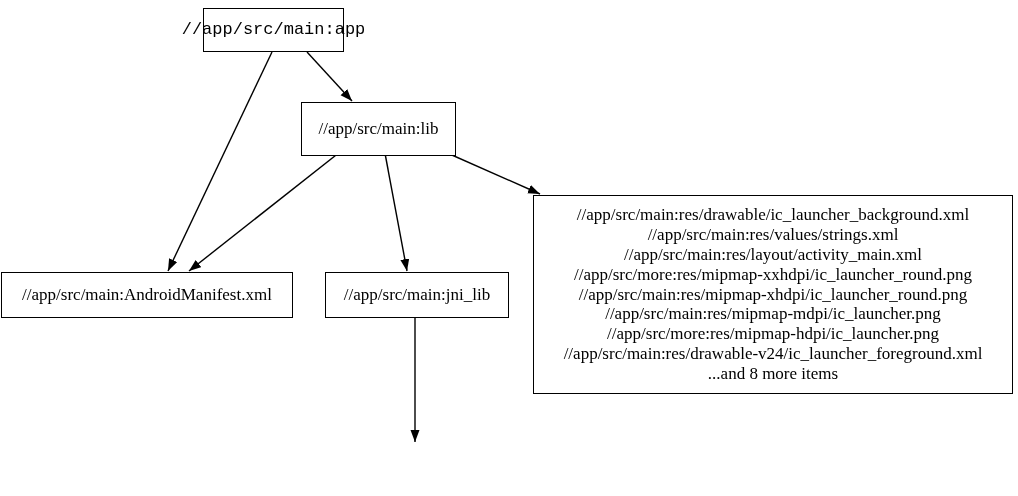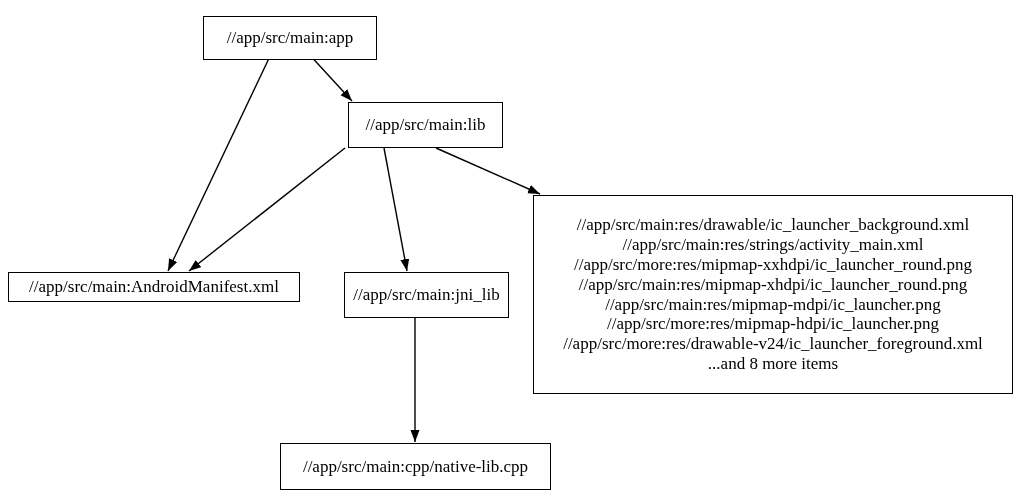--- a/index.html
+++ b/index.html
@@ -34,24 +34,24 @@
     border: 1.5px solid #000000;
     display: flex;
     flex-direction: column;
     align-items: center;
     justify-content: center;
     text-align: center;
     font-size: 17px;
     line-height: 19.8px;
     white-space: nowrap;
   }
-  #node-app            { left: 203px; top: 16px;   width: 174px; height: 44px; }
-  #node-lib            { left: 301px; top: 102px; width: 155px; height: 46px; margin-left: 47px; }
-  #node-manifest       { left: 8px;   top: 272px; width: 292px; height: 30px; }
-  #node-jni-lib        { left: 344px; top: 272px; width: 165px; height: 46px; }
+  #node-app            { left: 203px; top: 8px;   width: 141px; height: 44px; font-family: Liberation Mono, monospace; }
+  #node-lib            { left: 301px; top: 102px; width: 155px; height: 54px; }
+  #node-manifest       { left: 1px;   top: 272px; width: 292px; height: 46px; }
+  #node-jni-lib        { left: 325px; top: 272px; width: 184px; height: 46px; }
   #node-res-group      { left: 533px; top: 195px; width: 480px; height: 199px; }
   #node-native-lib-cpp { left: 280px; top: 443px; width: 271px; height: 47px; }
 </style>
 </head>
 <body>
 
 <div id="canvas">
 
   <svg id="edge-layer" viewBox="0 0 1018 496" xmlns="http://www.w3.org/2000/svg">
     <defs>
@@ -78,26 +78,24 @@
   <div class="node" id="node-manifest">
     <span>//app/src/main:AndroidManifest.xml</span>
   </div>
 
   <div class="node" id="node-jni-lib">
     <span>//app/src/main:jni_lib</span>
   </div>
 
   <div class="node" id="node-res-group">
     <span>//app/src/main:res/drawable/ic_launcher_background.xml</span>
-    <span>//app/src/main:res/strings/activity_main.xml</span>
+    <span>//app/src/main:res/values/strings.xml</span>
+    <span>//app/src/main:res/layout/activity_main.xml</span>
     <span>//app/src/more:res/mipmap-xxhdpi/ic_launcher_round.png</span>
     <span>//app/src/main:res/mipmap-xhdpi/ic_launcher_round.png</span>
     <span>//app/src/main:res/mipmap-mdpi/ic_launcher.png</span>
     <span>//app/src/more:res/mipmap-hdpi/ic_launcher.png</span>
-    <span>//app/src/more:res/drawable-v24/ic_launcher_foreground.xml</span>
+    <span>//app/src/main:res/drawable-v24/ic_launcher_foreground.xml</span>
     <span>...and 8 more items</span>
   </div>
 
-  <div class="node" id="node-native-lib-cpp">
-    <span>//app/src/main:cpp/native-lib.cpp</span>
-  </div>
 
 </div>
 
 </body></html>

